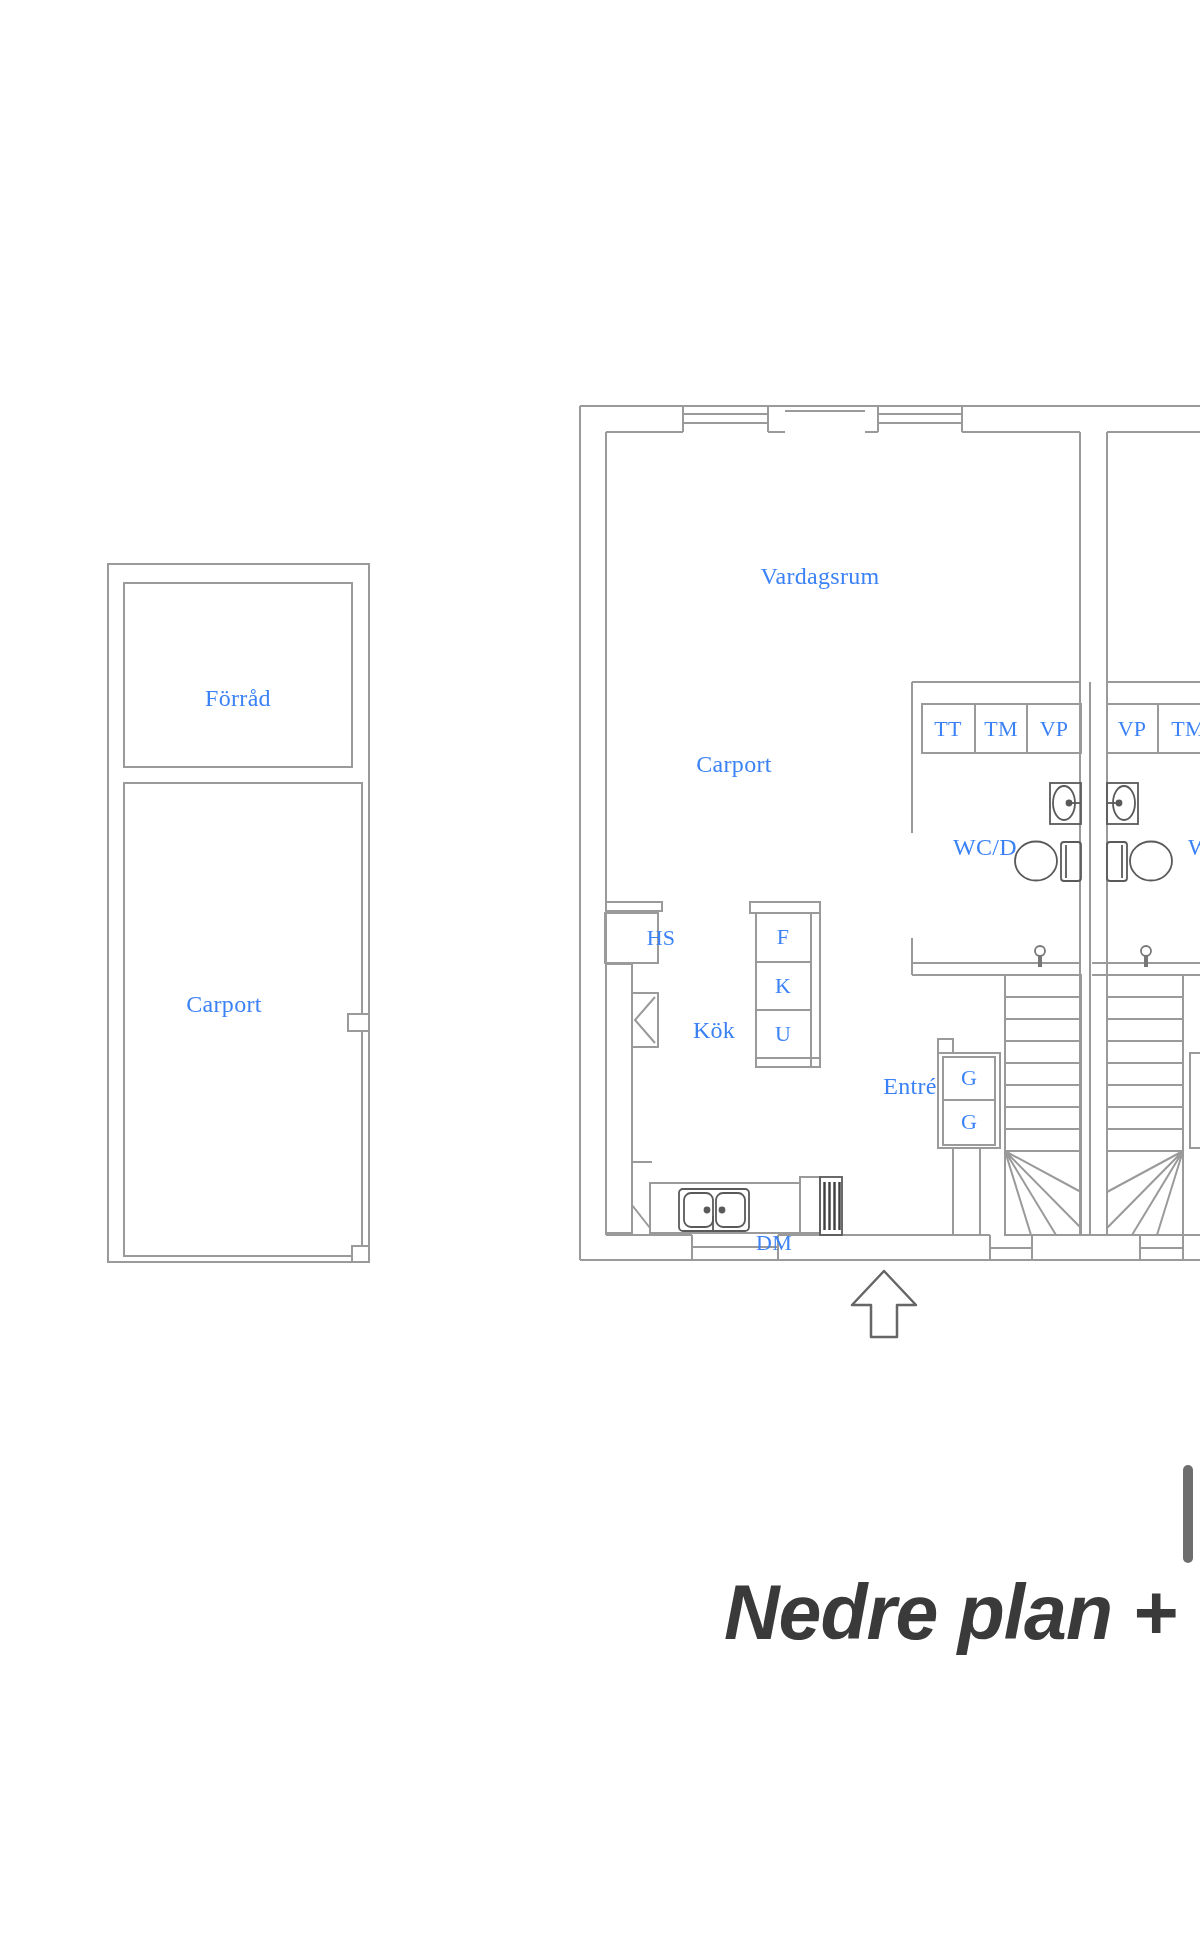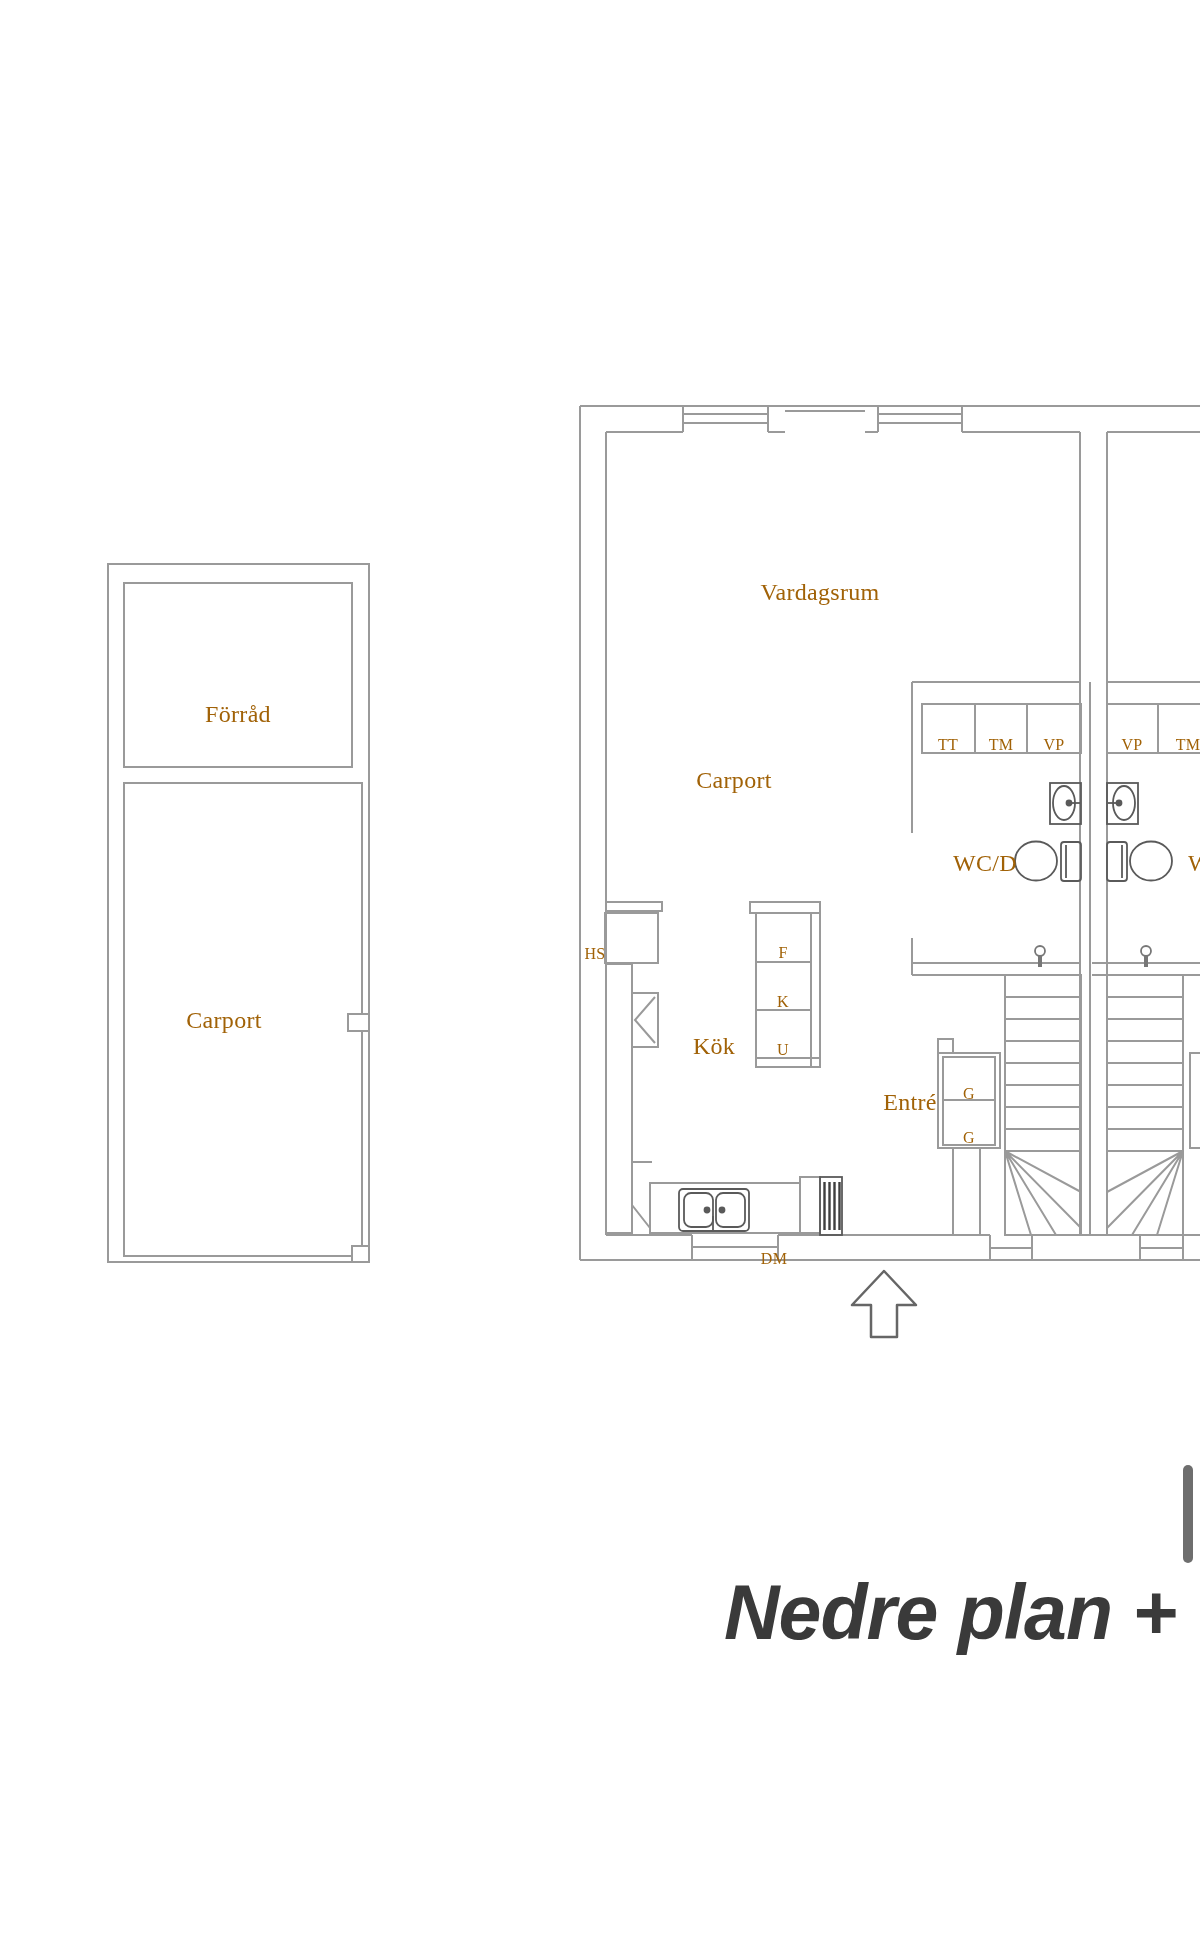--- a/index.html
+++ b/index.html
@@ -1,21 +1,21 @@
 <!DOCTYPE html>
 <html><head>
 <meta charset="utf-8">
 <style>
   html,body{margin:0;padding:0;background:#ffffff;}
   #canvas{position:relative;width:1200px;height:1937px;background:#ffffff;overflow:hidden;
           font-family:"Liberation Serif",serif;}
   #plan-svg{position:absolute;left:0;top:0;}
   .lbl{position:absolute;transform:translate(-50%,-50%);font-family:"Liberation Serif",serif;
-       font-size:24px;color:#a16207;white-space:nowrap;letter-spacing:.3px;margin-top:16px;}
-  .lbl.sm{font-size:16px;}
+       font-size:24px;color:#3b82f6;white-space:nowrap;letter-spacing:.3px;}
+  .lbl.sm{font-size:22px;}
   #plan-title{position:absolute;left:724px;top:1568px;font-family:"Liberation Sans",sans-serif;
        font-style:italic;font-weight:600;font-size:77px;letter-spacing:-1px;color:#3a3a3a;
        white-space:nowrap;}
   #logo-bar{position:absolute;left:1183px;top:1465px;width:10px;height:98px;border-radius:5px;
        background:#6e6e6e;}
 </style>
 </head>
 <body>
 
 <div id="canvas">
@@ -155,21 +155,21 @@
   <div class="lbl" style="left:224px;top:1004px">Carport</div>
   <div class="lbl" style="left:820px;top:576px">Vardagsrum</div>
   <div class="lbl" style="left:734px;top:764px">Carport</div>
   <div class="lbl sm" style="left:948px;top:729px">TT</div>
   <div class="lbl sm" style="left:1001px;top:729px">TM</div>
   <div class="lbl sm" style="left:1054px;top:729px">VP</div>
   <div class="lbl sm" style="left:1132px;top:729px">VP</div>
   <div class="lbl sm" style="left:1188px;top:729px">TM</div>
   <div class="lbl" style="left:985px;top:847px">WC/D</div>
   <div class="lbl" style="left:1220px;top:847px">WC/D</div>
-  <div class="lbl sm" style="left:595px;top:938px">HS</div>
+  <div class="lbl sm" style="left:661px;top:938px">HS</div>
   <div class="lbl sm" style="left:783px;top:937px">F</div>
   <div class="lbl sm" style="left:783px;top:986px">K</div>
   <div class="lbl sm" style="left:783px;top:1034px">U</div>
   <div class="lbl" style="left:714px;top:1030px">Kök</div>
   <div class="lbl" style="left:910px;top:1086px">Entré</div>
   <div class="lbl sm" style="left:969px;top:1078px">G</div>
   <div class="lbl sm" style="left:969px;top:1122px">G</div>
   <div class="lbl sm" style="left:774px;top:1243px">DM</div>
 
   <div id="logo-bar"></div>

